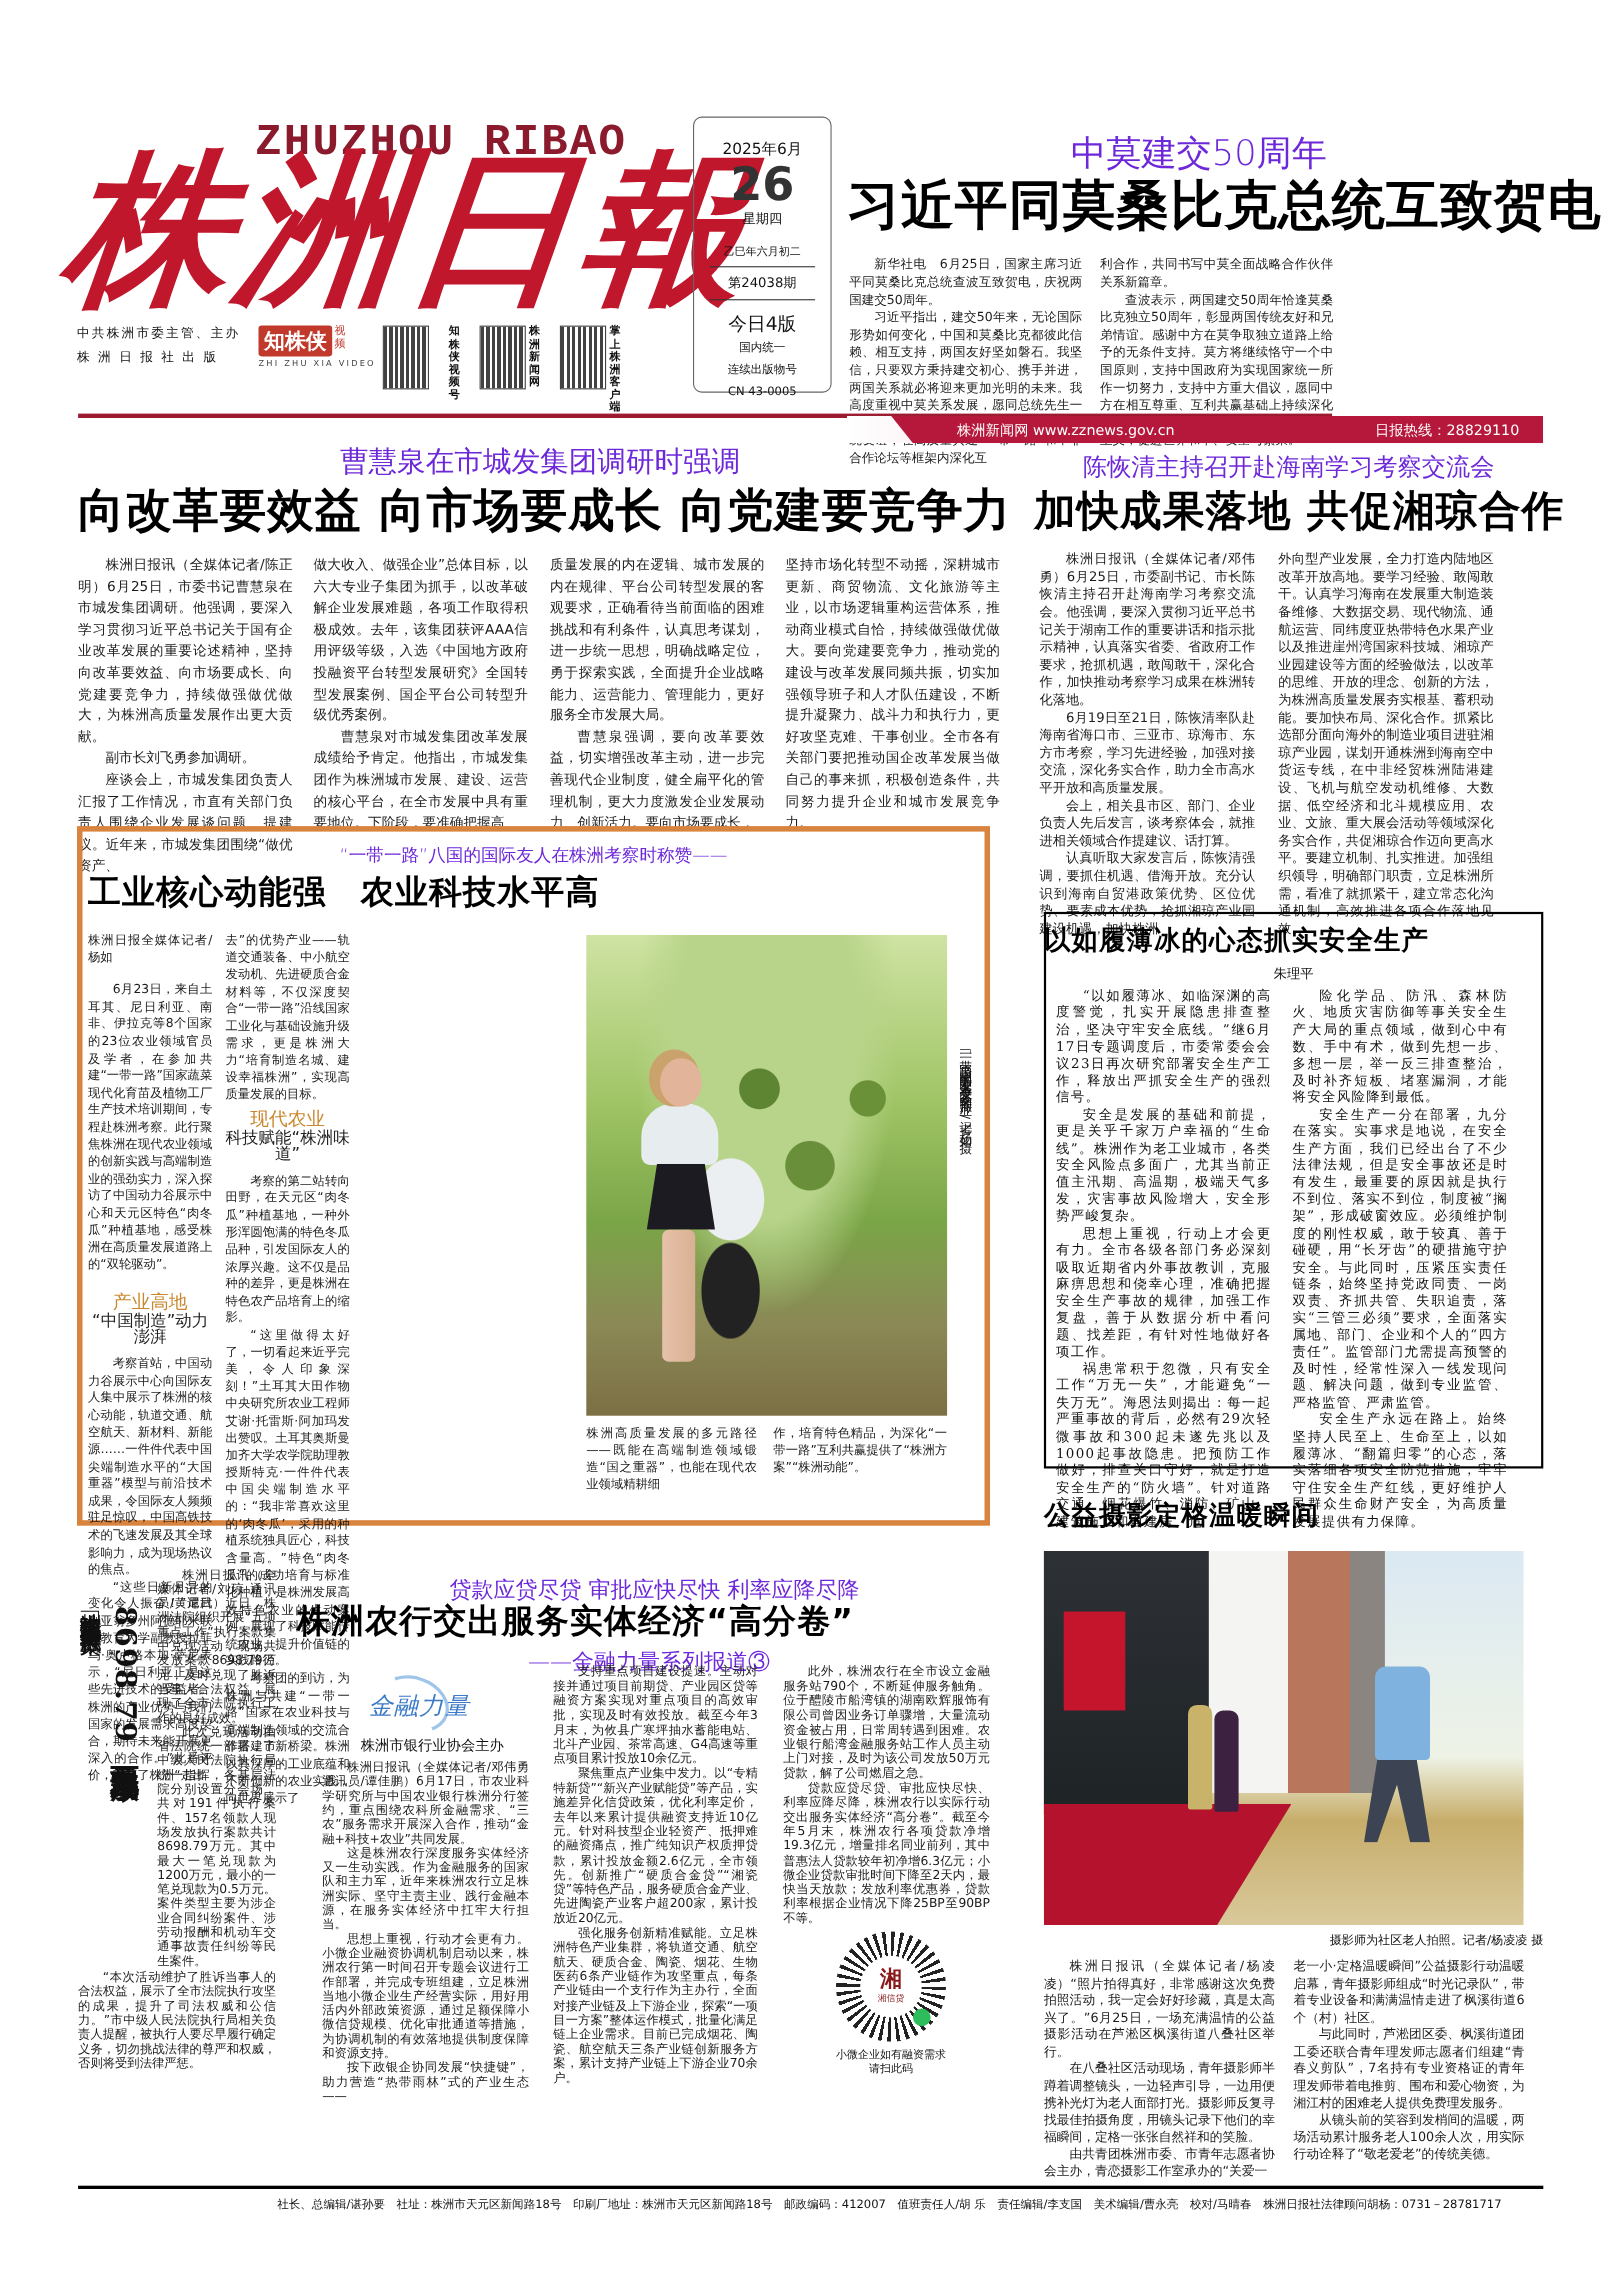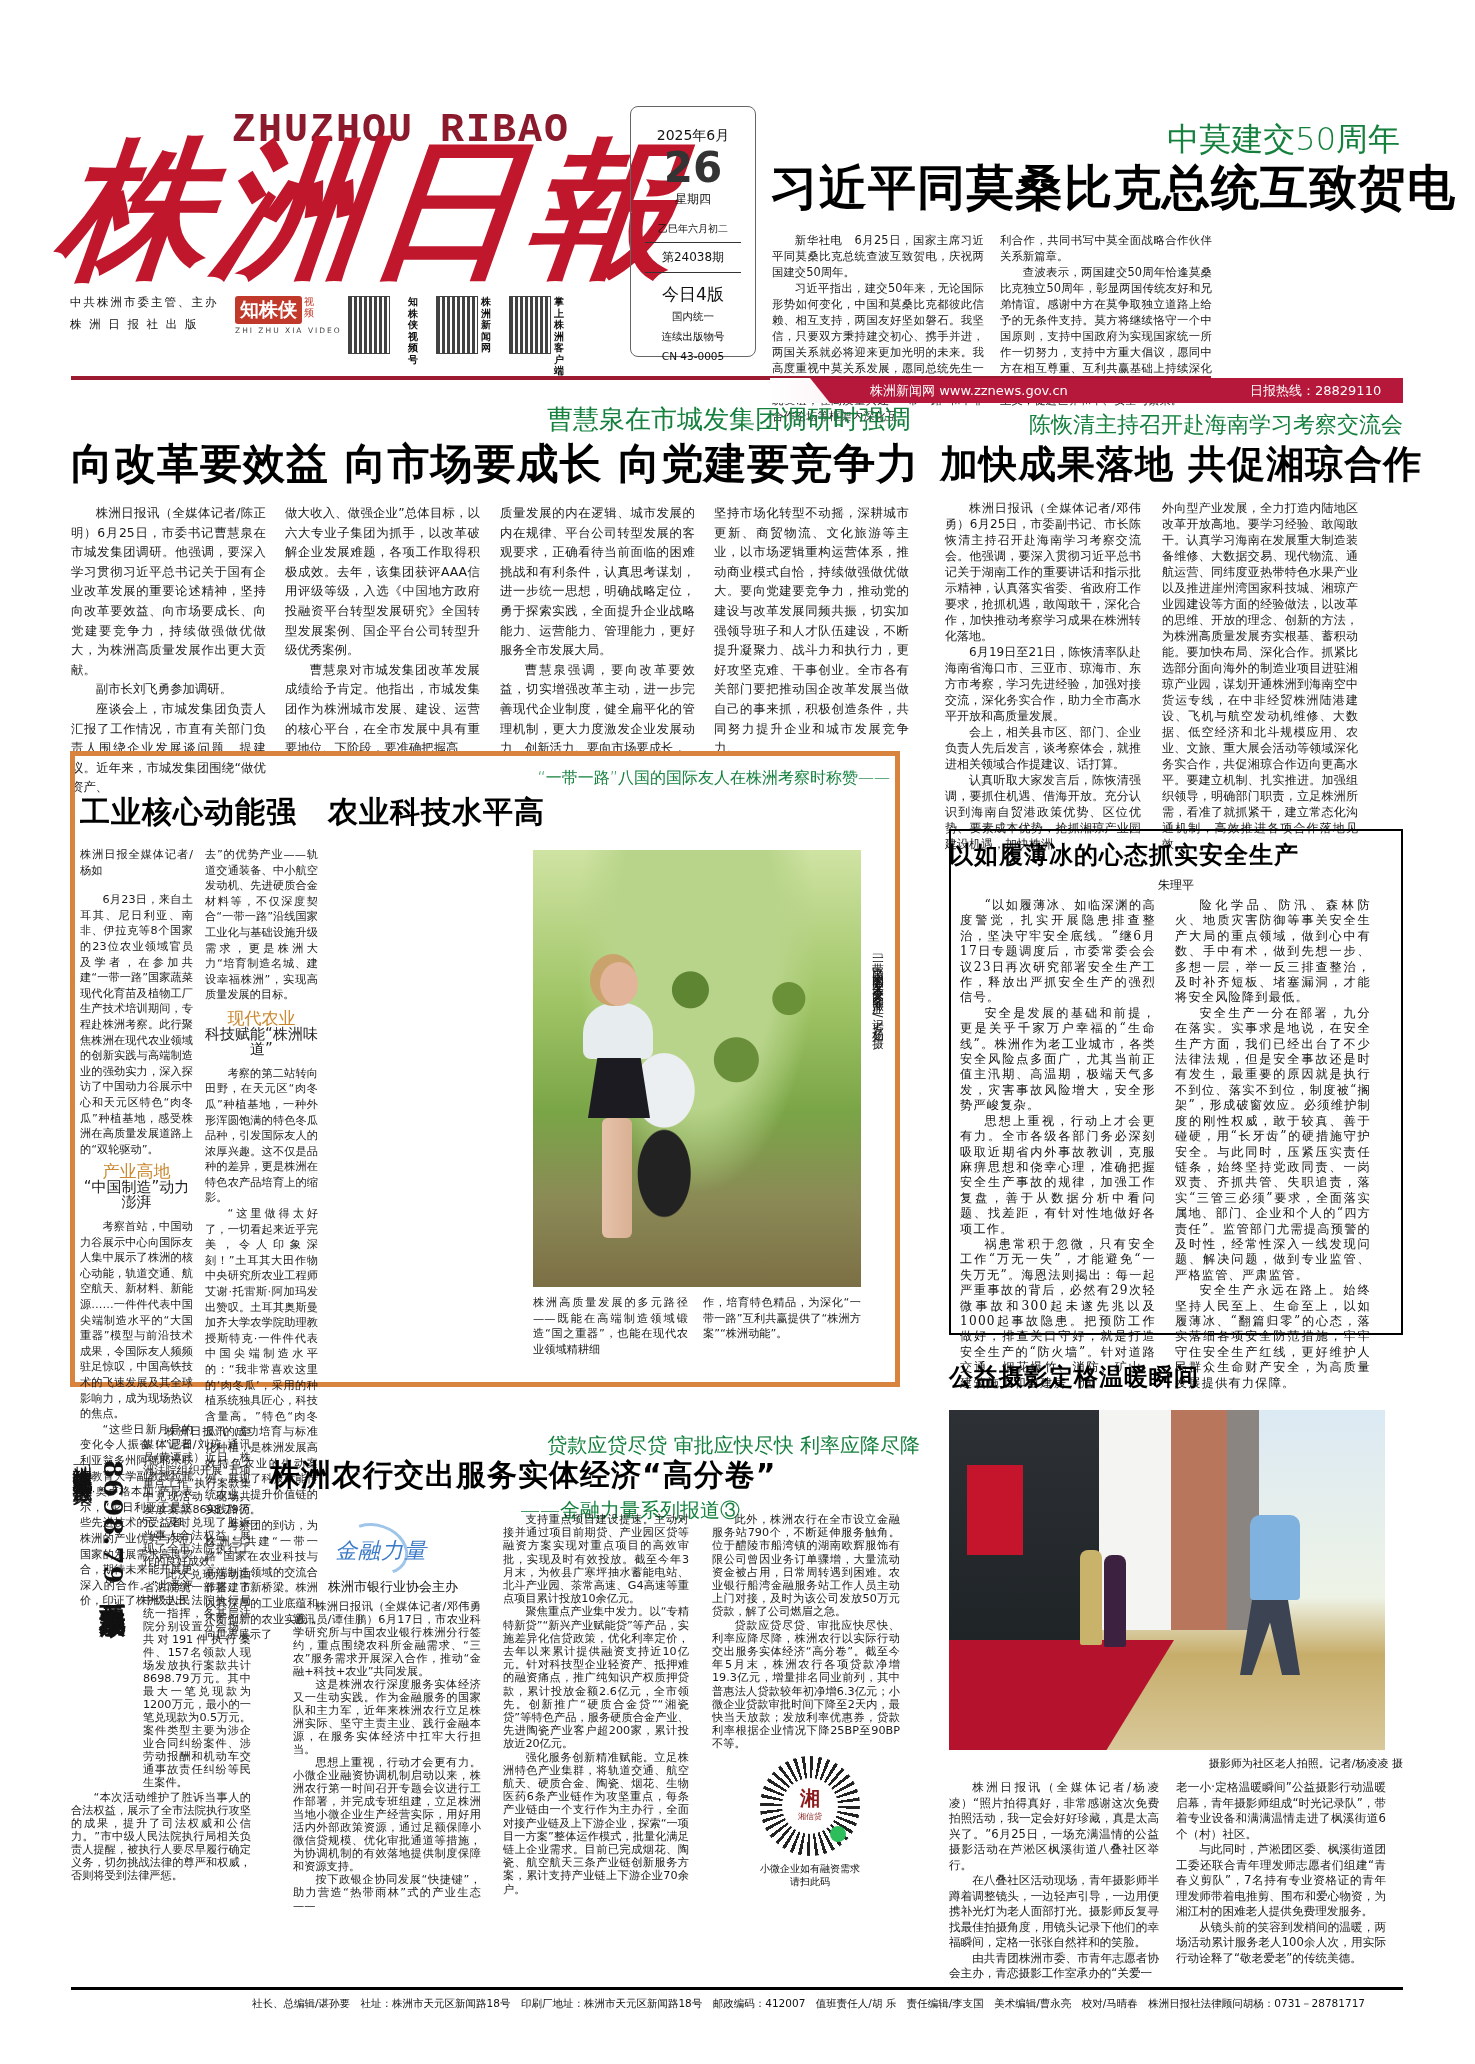--- a/index.html
+++ b/index.html
@@ -2,21 +2,21 @@
 <html><head>
 <meta charset="utf-8">
 <style>
   html,body{margin:0;padding:0;background:#fff;}
   body{width:1475px;height:2064px;position:relative;overflow:hidden;font-family:"DejaVu Sans","Liberation Sans",sans-serif;color:#111;}
   .abs{position:absolute;}
   .serif{font-family:"DejaVu Serif","Liberation Serif",serif;}
   .col{font-size:12.4px;line-height:19.6px;text-align:justify;color:#1a1a1a;}
   .col p{margin:0;text-indent:2em;}
   .col p.noind{text-indent:0;}
-  .kicker{font-weight:300;color:#15803d;text-align:right;white-space:nowrap;}
+  .kicker{font-weight:300;color:#6d28d9;text-align:center;white-space:nowrap;}
   .headline{font-weight:900;white-space:nowrap;letter-spacing:1px;color:#000;}
   
   .mast-en{left:232px;top:108px;font-size:40px;font-weight:bold;color:#8a1a2c;letter-spacing:2px;font-family:Liberation Mono, monospace;}
   .mast-cn{left:60px;top:128px;font-size:150px;font-weight:bold;color:#c0172c;letter-spacing:6px;font-family:"DejaVu Serif",serif;font-style:italic;line-height:160px;transform:skewX(-6deg);}
   .datebox{left:630px;top:106px;width:126px;height:251px;border:1.5px solid #666;border-radius:8px;text-align:center;box-sizing:border-box;}
   .datebox .ym{margin-top:20px;font-size:14px;}
   .datebox .day{font-size:42px;font-weight:bold;line-height:46px;color:#333;}
   .datebox .wk{font-size:12px;}
   .datebox .lunar{font-size:10px;margin-top:14px;padding-bottom:6px;border-bottom:1.5px solid #333;margin-left:14px;margin-right:14px;}
   .datebox .issue{font-size:12px;padding:6px 0;border-bottom:1.5px solid #333;margin-left:14px;margin-right:14px;}
@@ -136,21 +136,21 @@
   <p class="noind">外向型产业发展，全力打造内陆地区改革开放高地。要学习经验、敢闯敢干。认真学习海南在发展重大制造装备维修、大数据交易、现代物流、通航运营、同纬度亚热带特色水果产业以及推进崖州湾国家科技城、湘琼产业园建设等方面的经验做法，以改革的思维、开放的理念、创新的方法，为株洲高质量发展夯实根基、蓄积动能。要加快布局、深化合作。抓紧比选部分面向海外的制造业项目进驻湘琼产业园，谋划开通株洲到海南空中货运专线，在中非经贸株洲陆港建设、飞机与航空发动机维修、大数据、低空经济和北斗规模应用、农业、文旅、重大展会活动等领域深化务实合作，共促湘琼合作迈向更高水平。要建立机制、扎实推进。加强组织领导，明确部门职责，立足株洲所需，看准了就抓紧干，建立常态化沟通机制，高效推进各项合作落地见效。</p>
 </div>
 
 <div class="abs orange"></div>
 <div class="abs kicker" style="left:80px;top:768px;width:810px;font-size:16px;">“一带一路”八国的国际友人在株洲考察时称赞——</div>
 <div class="abs headline serif" style="left:80px;top:792px;width:810px;font-size:30px;line-height:40px;font-weight:bold;">工业核心动能强　农业科技水平高</div>
 
 <div class="abs col" style="left:80px;top:847px;width:113px;font-size:11.2px;line-height:15.6px;">
   <p class="noind" style="margin-bottom:14px;">株洲日报全媒体记者/杨如</p>
   <p>6月23日，来自土耳其、尼日利亚、南非、伊拉克等8个国家的23位农业领域官员及学者，在参加共建“一带一路”国家蔬菜现代化育苗及植物工厂生产技术培训期间，专程赴株洲考察。此行聚焦株洲在现代农业领域的创新实践与高端制造业的强劲实力，深入探访了中国动力谷展示中心和天元区特色“肉冬瓜”种植基地，感受株洲在高质量发展道路上的“双轮驱动”。</p>
-  <div class="subhead-gold" style="margin-top:7px;">产业高地</div>
+  <div class="subhead-gold" style="margin-top:20px;">产业高地</div>
   <div class="subhead-blk" style="font-size:15px;">“中国制造”动力澎湃</div>
   <p>考察首站，中国动力谷展示中心向国际友人集中展示了株洲的核心动能，轨道交通、航空航天、新材料、新能源……一件件代表中国尖端制造水平的“大国重器”模型与前沿技术成果，令国际友人频频驻足惊叹，中国高铁技术的飞速发展及其全球影响力，成为现场热议的焦点。</p>
   <p>“这些日新月异的变化令人振奋！”尼日利亚翁多州阿德耶米联邦教育大学副教授拉菲乌·奥卢格本加·萨尼表示，“尼日利亚正是这些先进技术的受益者。株洲的产业优势与我们国家的发展需求高度契合，期待未来能开展更深入的合作。”此番评价，印证了株洲“走出</p>
 </div>
 
 <div class="abs col" style="left:205px;top:847px;width:113px;font-size:11.2px;line-height:15.6px;">
   <p class="noind">去”的优势产业——轨道交通装备、中小航空发动机、先进硬质合金材料等，不仅深度契合“一带一路”沿线国家工业化与基础设施升级需求，更是株洲大力“培育制造名城、建设幸福株洲”，实现高质量发展的目标。</p>
   <div class="subhead-gold" style="margin-top:8px;">现代农业</div>
   <div class="subhead-blk" style="font-size:15px;">科技赋能“株洲味道”</div>
   <p>考察的第二站转向田野，在天元区“肉冬瓜”种植基地，一种外形浑圆饱满的特色冬瓜品种，引发国际友人的浓厚兴趣。这不仅是品种的差异，更是株洲在特色农产品培育上的缩影。</p>

